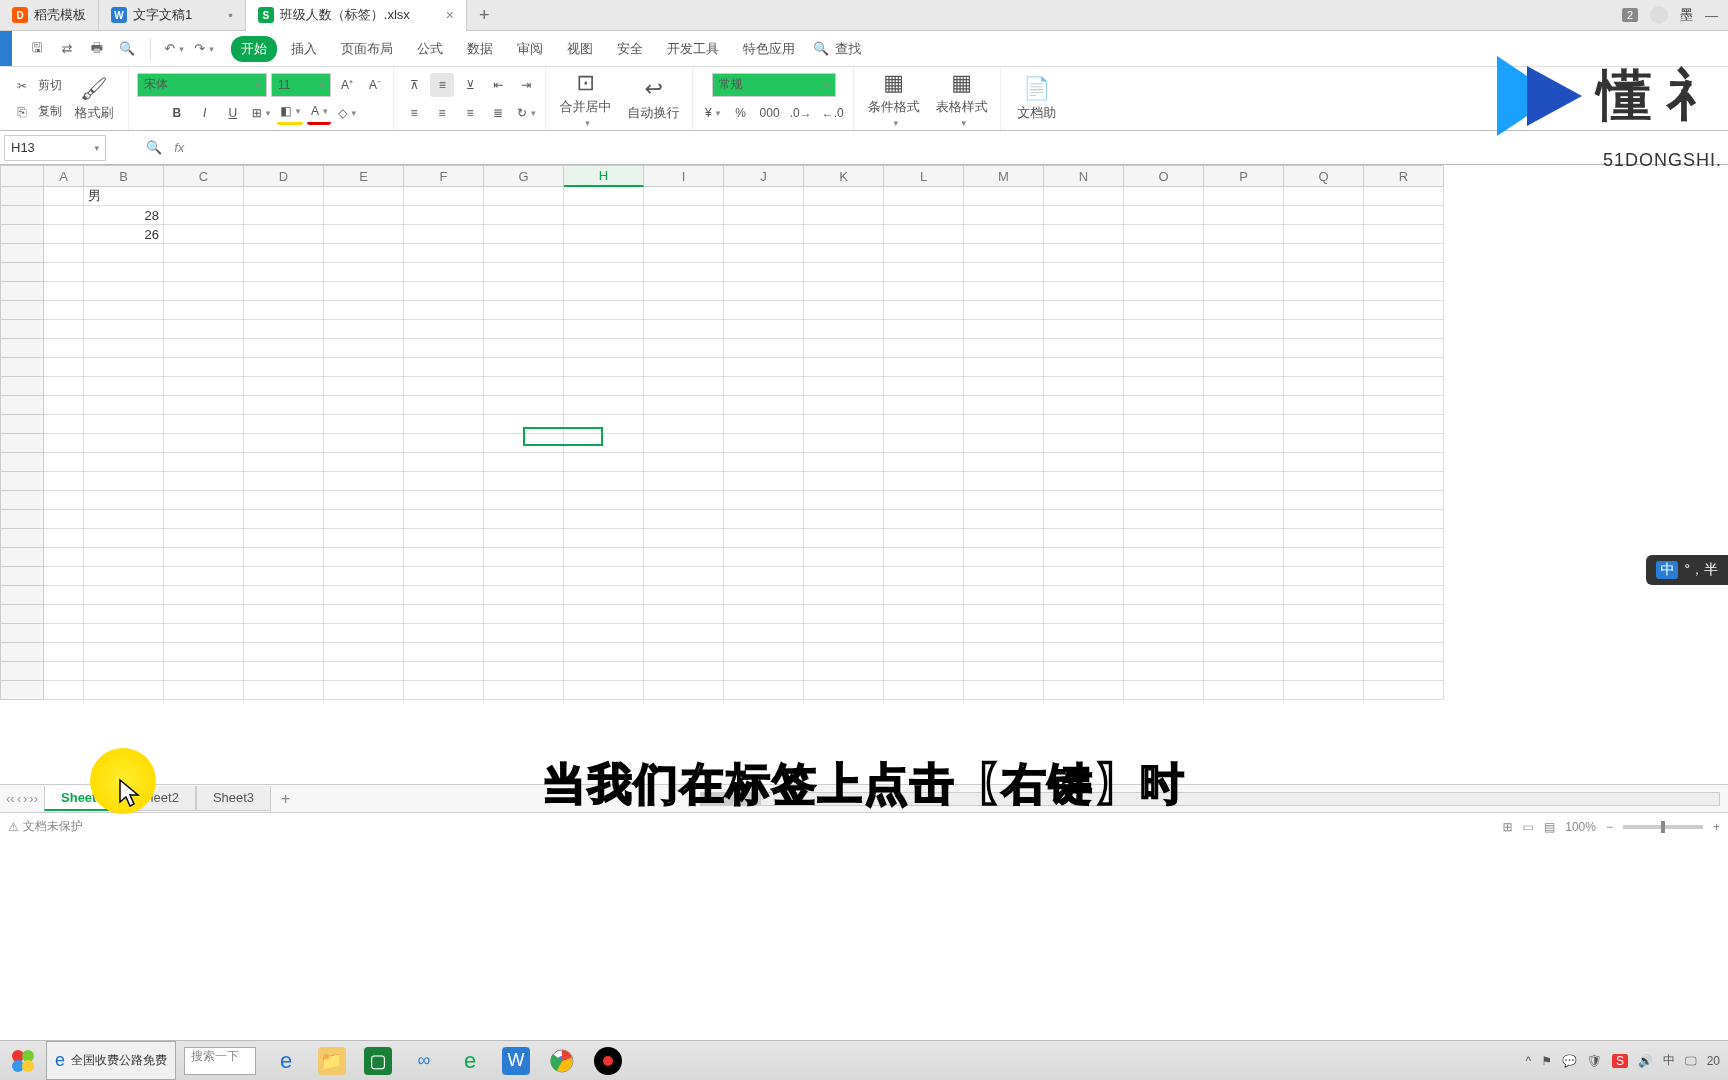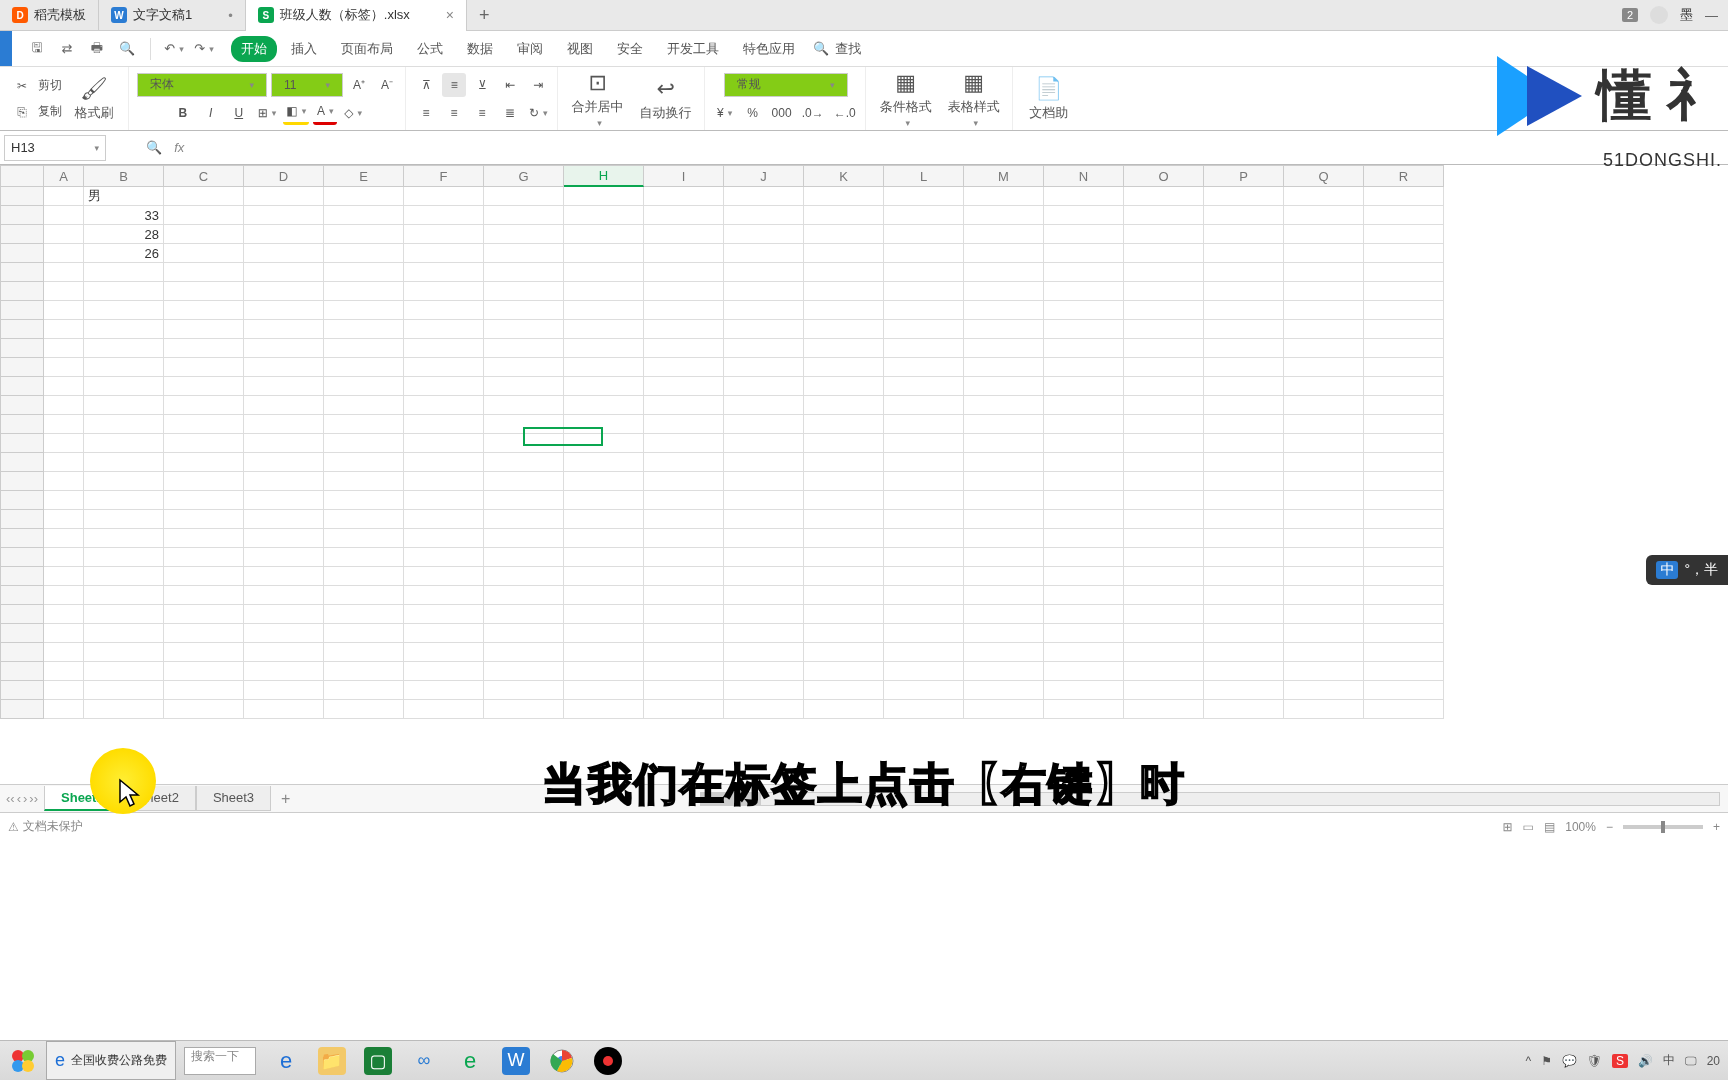--- a/index.html
+++ b/index.html
@@ -30,21 +30,21 @@
     .menu-tab { padding: 4px 10px; color: #555; border-radius: 12px; cursor: pointer; }
     .menu-tab.start { background: #0aa650; color: #fff; }
     .menu-right { display: flex; align-items: center; gap: 6px; margin-left: 8px; }
 
     
     .toolbar { height: 64px; display: flex; align-items: center; border-bottom: 1px solid #bbb; background: #fff; padding: 0 4px; gap: 2px; }
     .tb-group { display: flex; align-items: center; height: 100%; padding: 0 6px; border-right: 1px solid #eee; gap: 4px; }
     .tb-stack { display: flex; flex-direction: column; align-items: center; gap: 2px; font-size: 12px; color: #555; }
     .tb-row { display: flex; gap: 4px; align-items: center; }
     .tb-btn { min-width: 24px; height: 24px; display: flex; align-items: center; justify-content: center; color: #555; border-radius: 3px; padding: 0 3px; }
-    .tb-box { height: 24px; border: 1px solid #ccc; background: #84cc16; display: flex; align-items: center; padding: 0 12px; justify-content: space-between; }
+    .tb-box { height: 24px; border: 1px solid #ccc; background: #22c55e; display: flex; align-items: center; padding: 0 6px; justify-content: space-between; }
     .dd::after { content: "▾"; font-size: 9px; color: #888; margin-left: 4px; }
     .big-btn { display: flex; flex-direction: column; align-items: center; justify-content: center; height: 56px; min-width: 56px; padding: 0 6px; color: #555; gap: 2px; }
     .big-btn .icon { font-size: 22px; }
 
     
     .fx-row { height: 34px; display: flex; align-items: center; border-bottom: 1px solid #bbb; }
     .namebox { width: 102px; height: 26px; border: 1px solid #ccc; margin-left: 4px; display: flex; align-items: center; padding: 0 6px; justify-content: space-between; }
     .fx-tools { display: flex; gap: 12px; align-items: center; margin-left: 40px; color: #888; }
     .fx-input { flex: 1; height: 26px; border-bottom: 1px solid transparent; margin-left: 8px; }
 
@@ -180,21 +180,21 @@
       <span class="icon">🖌</span>
       <span>格式刷</span>
     </div>
   </div>
   <div class="tb-group">
     <div class="tb-stack" style="gap:4px">
       <div class="tb-row">
         <div class="tb-box dd" style="width:130px">
             <span>宋体</span>
           </div>
-        <div class="tb-box dd" style="width:72px">
+        <div class="tb-box dd" style="width:60px">
             <span>11</span>
           </div>
         <span class="tb-btn">A⁺</span>
         <span class="tb-btn">A⁻</span>
       </div>
       <div class="tb-row">
         <span class="tb-btn" style="font-weight:bold">B</span>
         <span class="tb-btn" style="font-style:italic">I</span>
         <span class="tb-btn" style="text-decoration:underline">U</span>
         <span class="tb-btn dd">⊞</span>
@@ -316,41 +316,20 @@
         <div class="cell"></div>
         <div class="cell"></div>
         <div class="cell"></div>
         <div class="cell"></div>
         <div class="cell"></div>
         <div class="cell"></div>
       </div>
       <div class="grid-row">
         <div class="rh"></div>
         <div class="cell" style="width: 40px;"></div>
-        <div class="cell r">33</div>
-        <div class="cell"></div>
-        <div class="cell"></div>
-        <div class="cell"></div>
-        <div class="cell"></div>
-        <div class="cell"></div>
-        <div class="cell"></div>
-        <div class="cell"></div>
-        <div class="cell"></div>
-        <div class="cell"></div>
-        <div class="cell"></div>
-        <div class="cell"></div>
-        <div class="cell"></div>
-        <div class="cell"></div>
-        <div class="cell"></div>
-        <div class="cell"></div>
-        <div class="cell"></div>
-      </div>
-      <div class="grid-row">
-        <div class="rh"></div>
-        <div class="cell" style="width: 40px;"></div>
         <div class="cell r">28</div>
         <div class="cell"></div>
         <div class="cell"></div>
         <div class="cell"></div>
         <div class="cell"></div>
         <div class="cell"></div>
         <div class="cell"></div>
         <div class="cell"></div>
         <div class="cell"></div>
         <div class="cell"></div>

